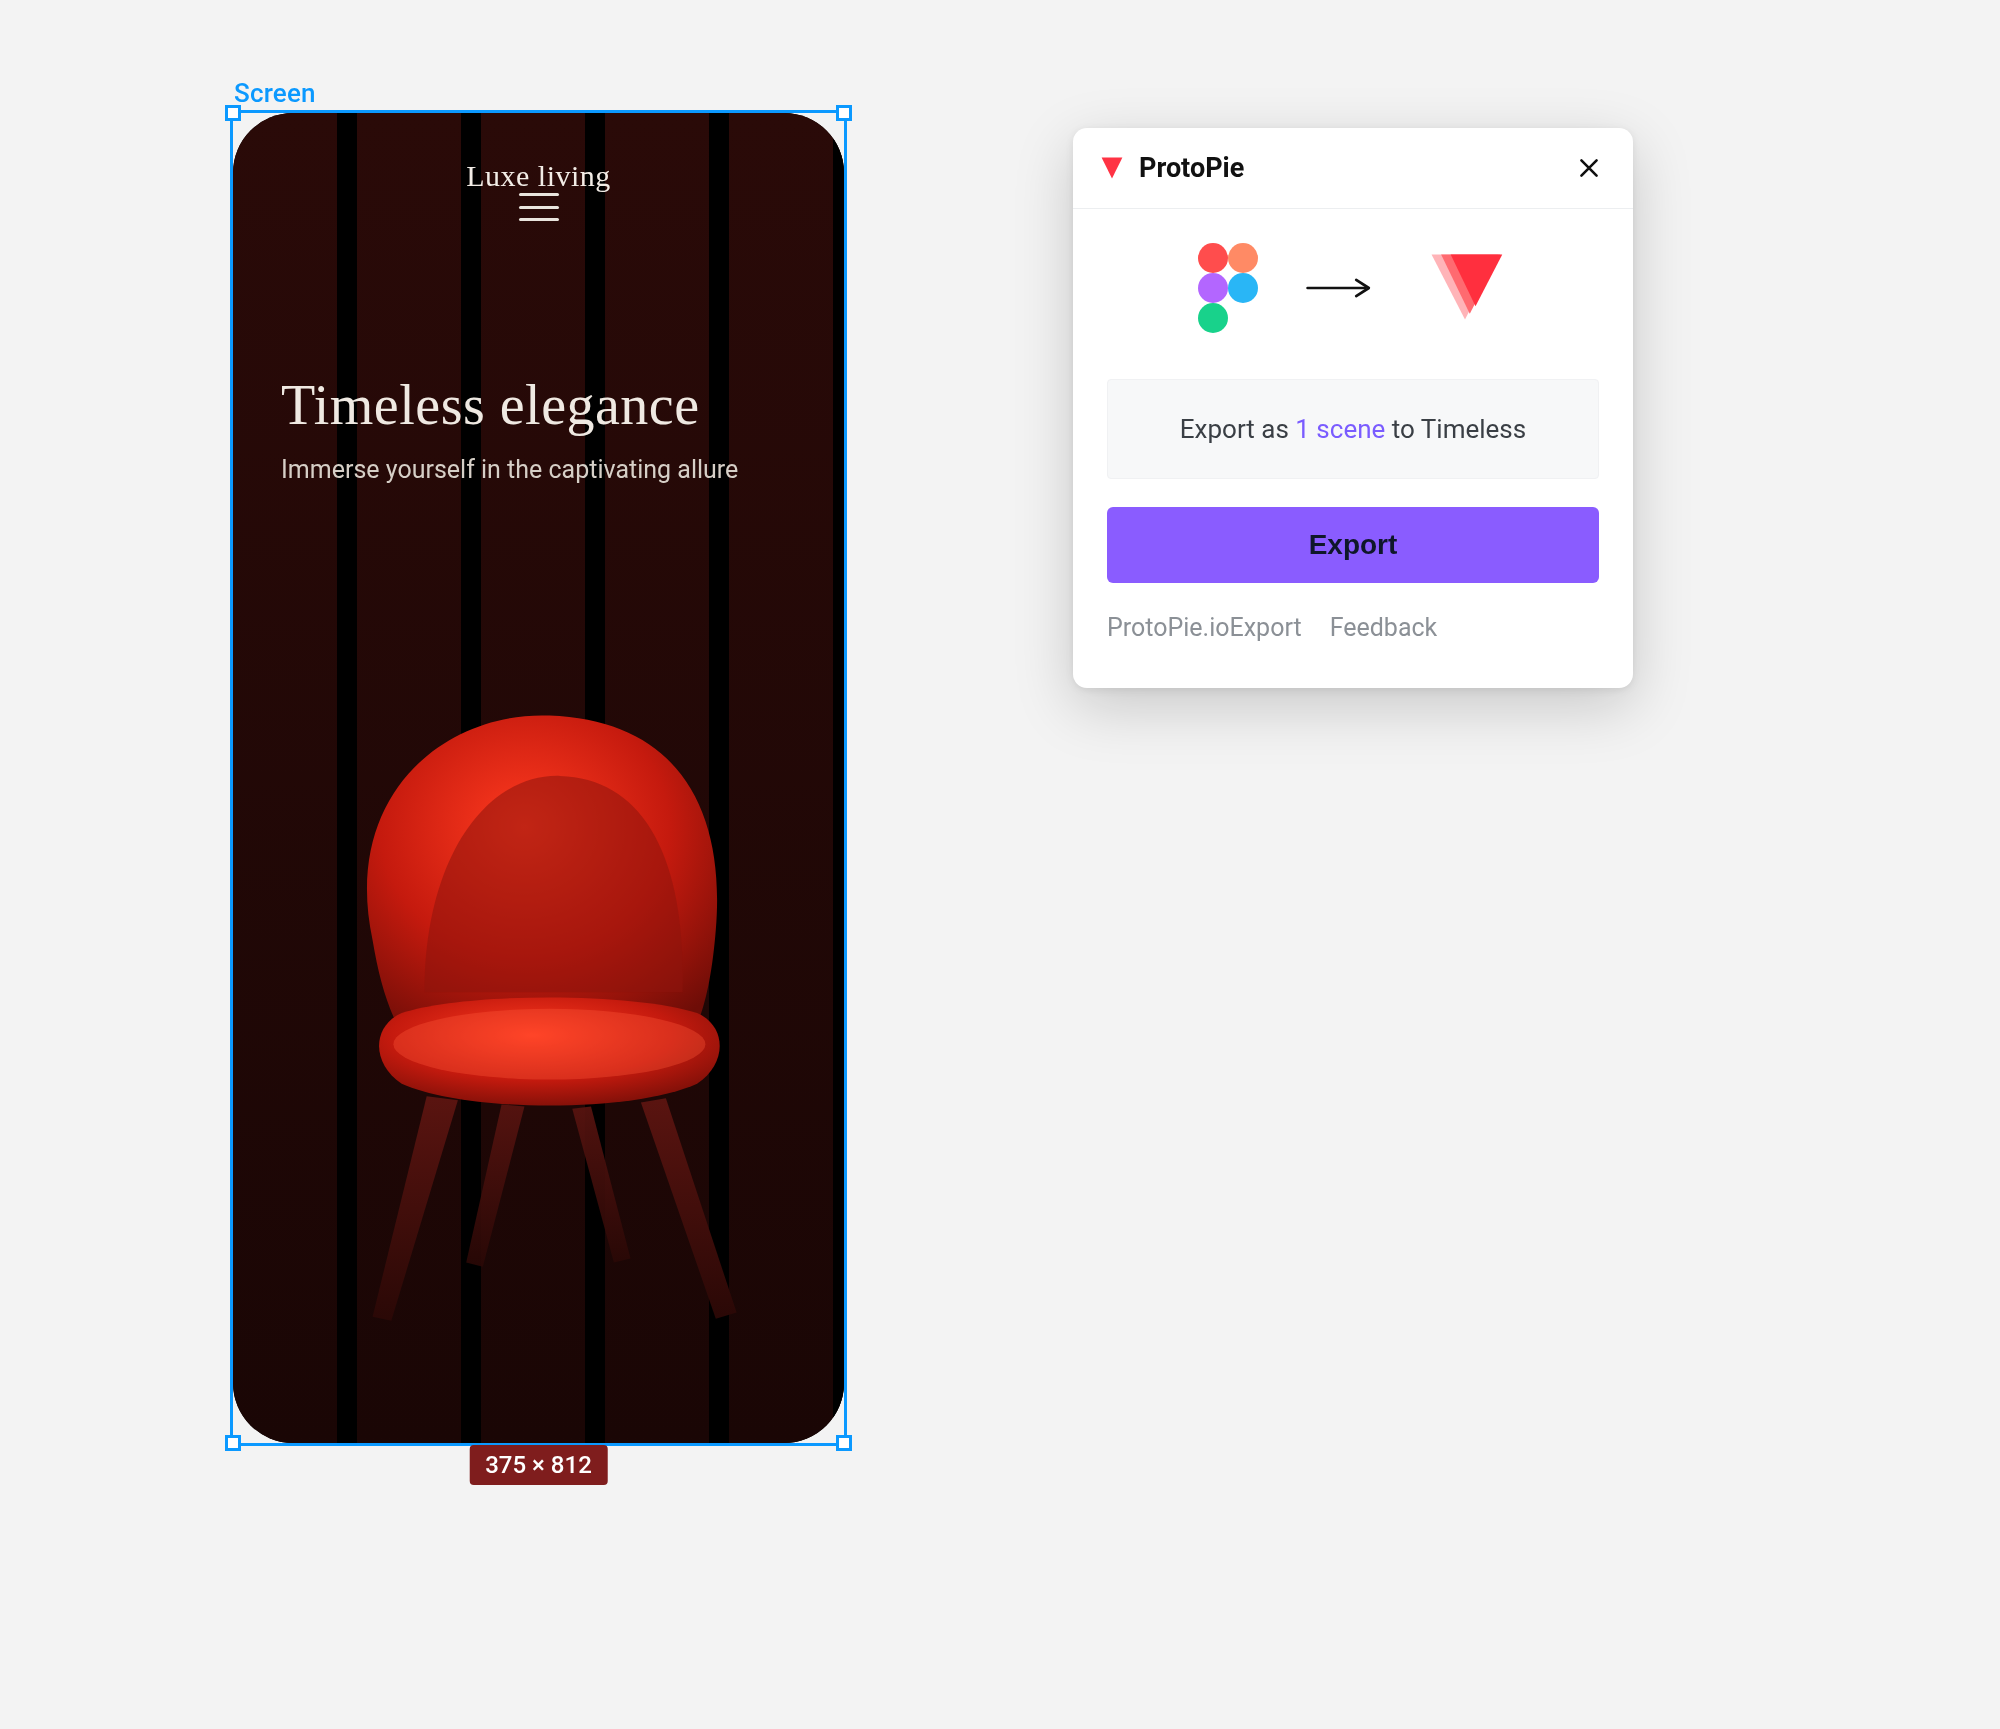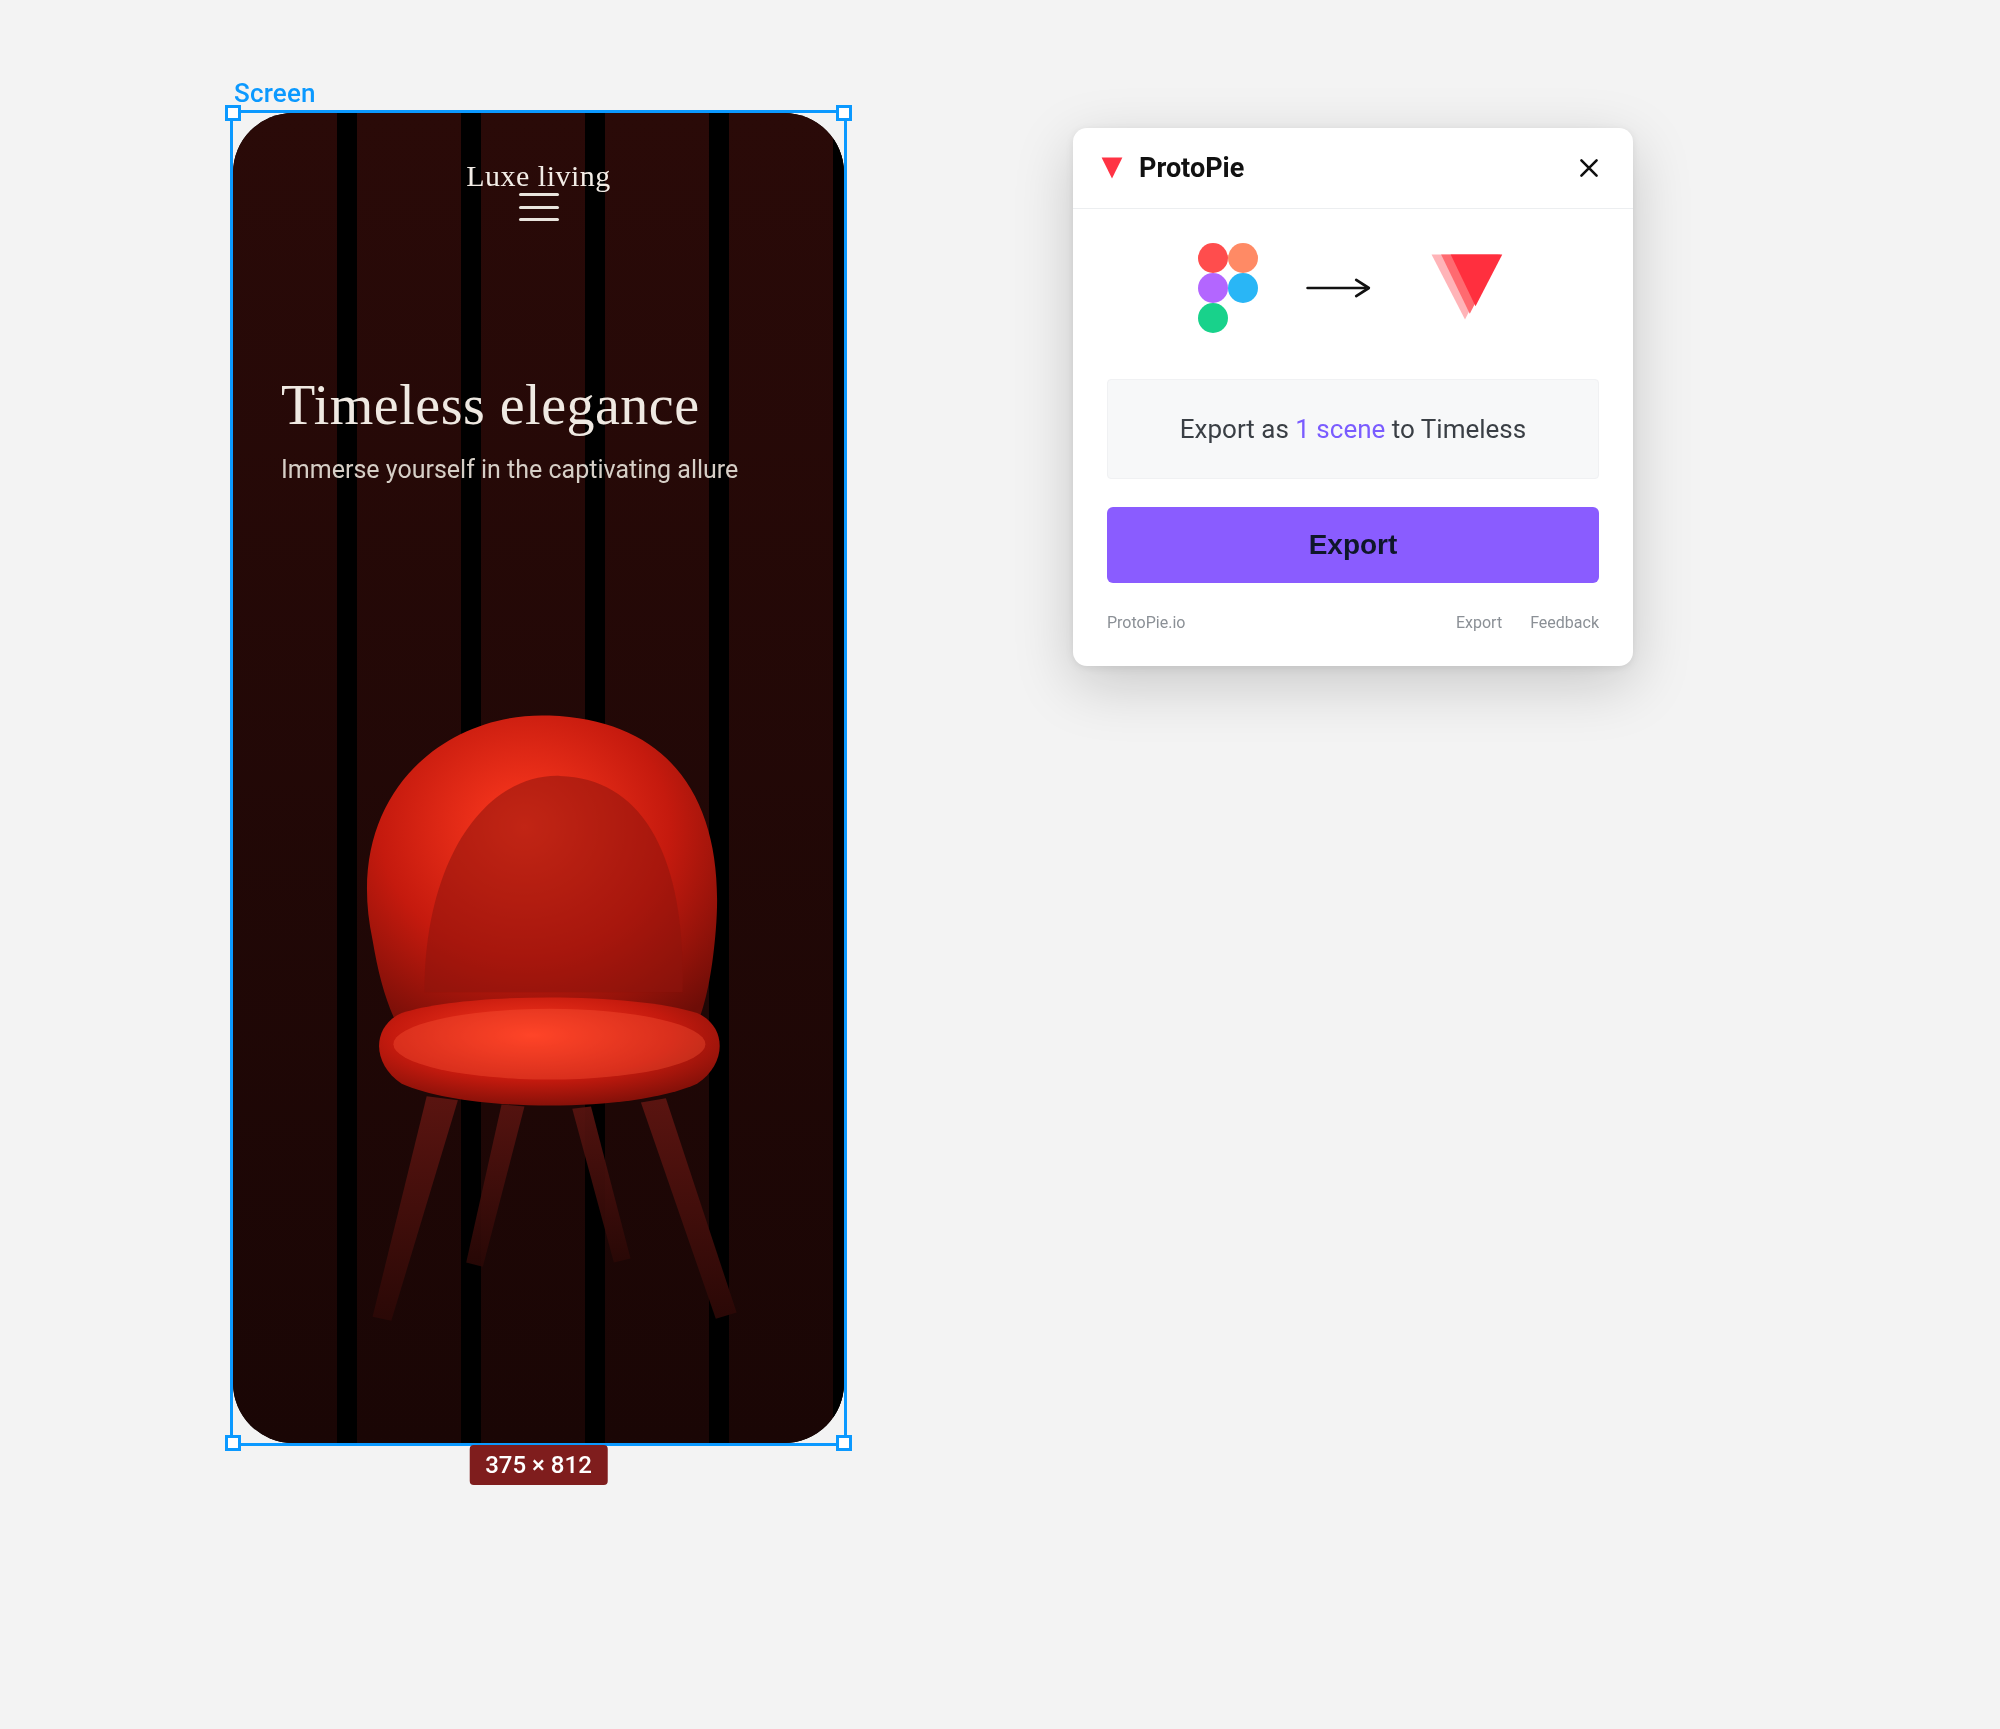--- a/index.html
+++ b/index.html
@@ -200,24 +200,23 @@
     background:#8a5cff;
     color:#0f172a;
     font-size:28px;
     font-weight:700;
     cursor:pointer;
   }
 
   .panel-foot{
     display:flex;
     align-items:center;
-    justify-content:space-between;
-    padding:0 34px 34px;
+    padding:0 34px 46px;
     color:#8b9096;
-    font-size:16px;
+    font-size:25px;
   }
   .panel-foot .right{ display:flex; gap:28px; }
   .panel-foot a{ color:#8b9096; text-decoration:none; cursor:pointer; }
 </style>
 </head>
 <body>
 
 <div class="stage">
 
   <div class="frame-wrap">

